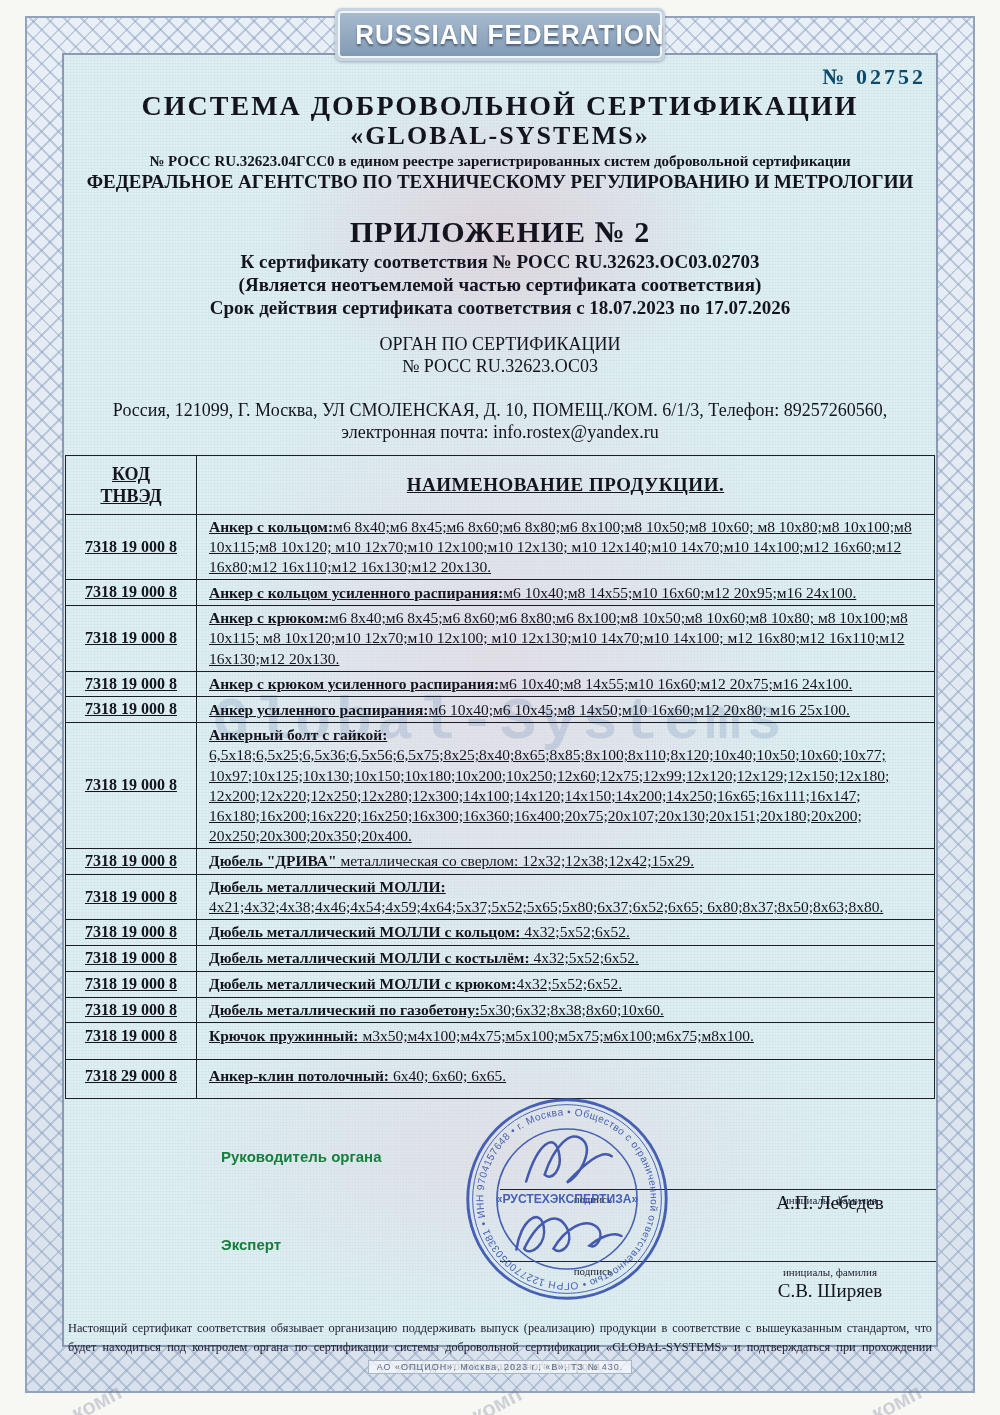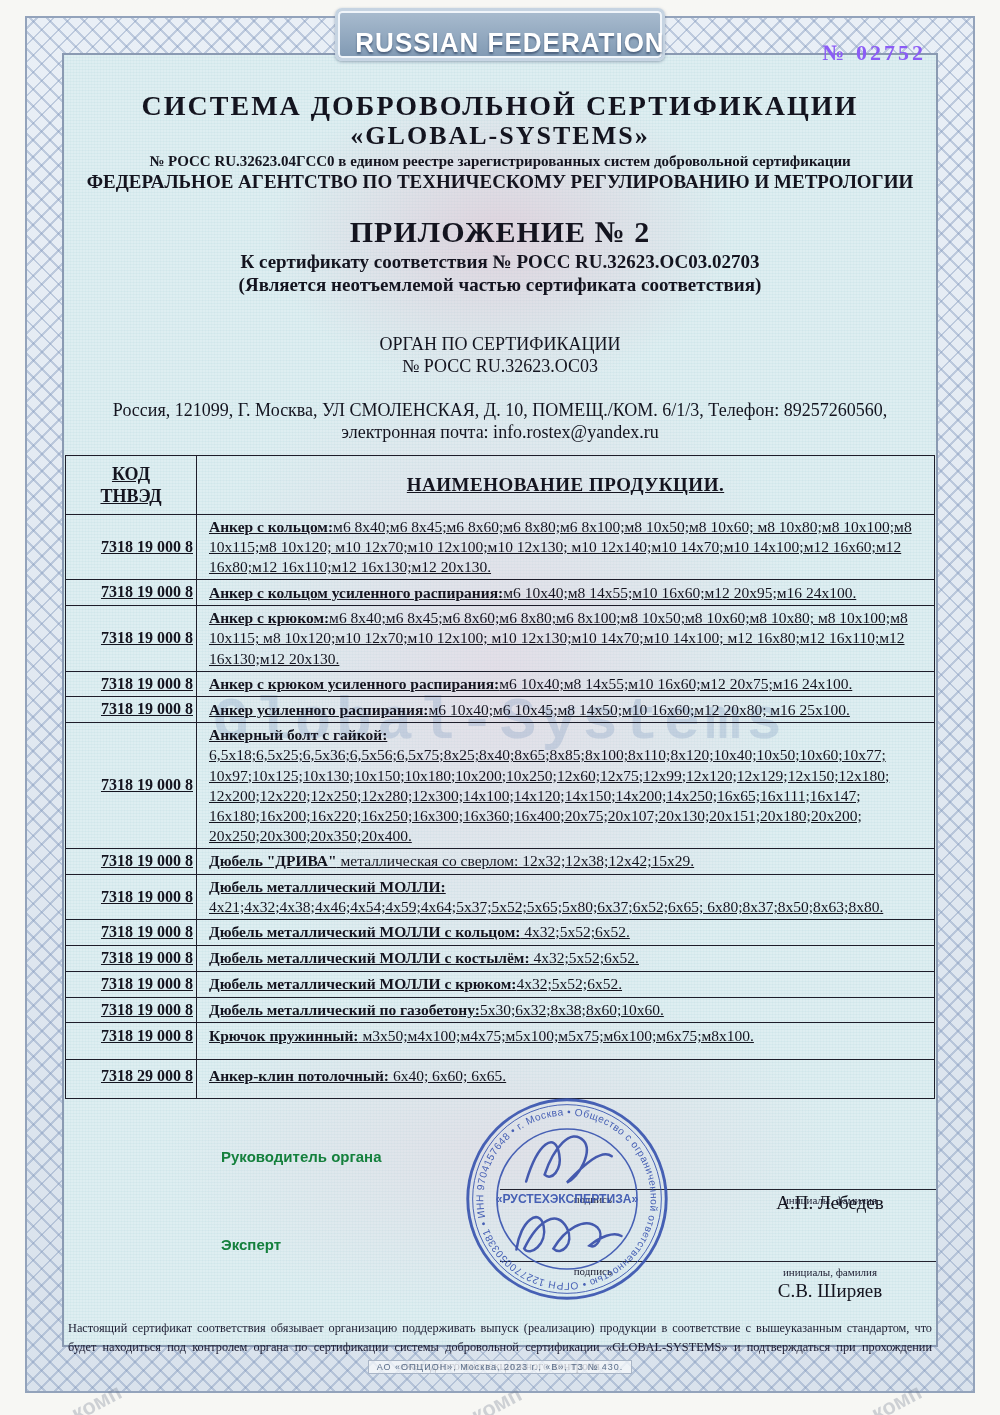--- a/index.html
+++ b/index.html
@@ -27,24 +27,24 @@
   .watermark{position:absolute;left:110px;top:688px;width:780px;text-align:center;
     font-family:Liberation Mono, monospace;font-weight:bold;font-size:60px;letter-spacing:5px;
     color:rgba(122,152,190,.28);pointer-events:none;}
   .margin-mark{position:absolute;font-family:"Liberation Sans",sans-serif;font-weight:bold;
     font-size:22px;color:rgba(110,120,140,.30);transform:rotate(-28deg);}
 
   
   .badge{position:absolute;left:335px;top:8px;width:330px;height:53px;border-radius:7px;
     background:linear-gradient(#a9bccf,#8099b3);border:3px solid #c6d4e2;box-sizing:border-box;
     box-shadow:0 1px 3px rgba(60,80,110,.45), inset 0 0 0 2px #f0f5fa;
-    display:flex;align-items:flex-end;justify-content:center;padding-left:20px;}
+    display:flex;align-items:center;justify-content:center;padding-left:20px;}
   .badge span{font-family:"Liberation Sans",sans-serif;font-weight:bold;font-size:26px;letter-spacing:1px;
     color:#fff;text-shadow:0 2px 2px rgba(40,60,90,.65);transform:scaleY(1.08);white-space:nowrap;}
-  .serial{position:absolute;right:74px;top:40px;font-size:22px;letter-spacing:3px;color:#8b5cf6;font-weight:bold;}
+  .serial{position:absolute;right:74px;top:64px;font-size:22px;letter-spacing:3px;color:#0c4a6e;font-weight:bold;}
 
   .c{position:absolute;left:70px;width:860px;text-align:center;}
   .t-system{top:90px;font-size:28px;font-weight:bold;letter-spacing:2px;}
   .t-sysname{top:121px;font-size:26px;font-weight:bold;letter-spacing:2px;}
   .t-registry{top:153px;font-size:15px;font-weight:bold;}
   .t-agency{top:171px;font-size:19px;font-weight:bold;}
   .t-annex{top:215px;font-size:30px;font-weight:bold;letter-spacing:1px;}
   .t-cert1{top:251px;font-size:19px;font-weight:bold;}
   .t-cert2{top:274px;font-size:19px;font-weight:bold;}
   .t-cert3{top:297px;font-size:19px;font-weight:bold;}
@@ -53,21 +53,21 @@
   .t-orgo{top:378px;font-size:18px;}
   .t-addr{top:400px;font-size:18px;}
   .t-mail{top:422px;font-size:18px;}
 
   
   table.products{position:absolute;left:65px;top:455px;width:870px;border-collapse:collapse;
     font-size:15.5px;line-height:1.3;text-decoration:underline;}
   table.products th, table.products td{border:1.6px solid #1d1d2a;}
   th.code-h{width:124px;font-size:18px;font-weight:bold;line-height:1.25;height:56px;}
   th.prod-h{font-size:19px;font-weight:bold;letter-spacing:.5px;}
-  td.code{width:124px;text-align:right;font-weight:bold;font-size:16px;padding:2px 3px;}
+  td.code{width:124px;text-align:center;font-weight:bold;font-size:16px;padding:2px 3px;}
   td.prod{padding:2px 10px 2px 12px;}
   td.prod .sizes{overflow-wrap:anywhere;}
   tr.name-block td.prod b{display:block;}
   tbody tr:nth-child(13) td{vertical-align:top;padding-top:3px;padding-bottom:12px;}
   tbody tr:nth-child(14) td{vertical-align:top;padding-top:6px;padding-bottom:11px;}
 
   
   .sig-label{position:absolute;left:221px;font-family:"Liberation Sans",sans-serif;font-weight:bold;font-size:15px;color:#15803d;}
   .lbl-head{top:1148px;} .lbl-exp{top:1236px;}
   .sig-line{position:absolute;left:500px;width:436px;border-top:1.6px solid #22222e;height:0;}
@@ -110,20 +110,21 @@
     <div class="serial">№ 02752</div>
 
     <div class="c t-system">СИСТЕМА ДОБРОВОЛЬНОЙ СЕРТИФИКАЦИИ</div>
     <div class="c t-sysname">«GLOBAL-SYSTEMS»</div>
     <div class="c t-registry">№ РОСС RU.32623.04ГСС0 в едином реестре зарегистрированных систем добровольной сертификации</div>
     <div class="c t-agency">ФЕДЕРАЛЬНОЕ АГЕНТСТВО ПО ТЕХНИЧЕСКОМУ РЕГУЛИРОВАНИЮ И МЕТРОЛОГИИ</div>
 
     <div class="c t-annex">ПРИЛОЖЕНИЕ № 2</div>
     <div class="c t-cert1">К сертификату соответствия № РОСС RU.32623.ОС03.02703</div>
     <div class="c t-cert2">(Является неотъемлемой частью сертификата соответствия)</div>
+    <div class="c t-cert3">Срок действия сертификата соответствия с 18.07.2023 по 17.07.2026</div>
 
     <div class="c t-orgt">ОРГАН ПО СЕРТИФИКАЦИИ</div>
     <div class="c t-orgn">№ РОСС RU.32623.ОС03</div>
     <div class="c t-addr">Россия, 121099, Г. Москва, УЛ СМОЛЕНСКАЯ, Д. 10, ПОМЕЩ./КОМ. 6/1/3, Телефон: 89257260560,</div>
     <div class="c t-mail">электронная почта: info.rostex@yandex.ru</div>
 
     <table class="products">
       <thead>
         <tr>
           <th class="code-h">

